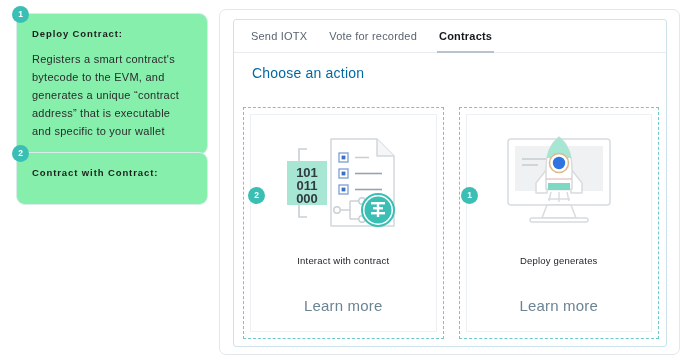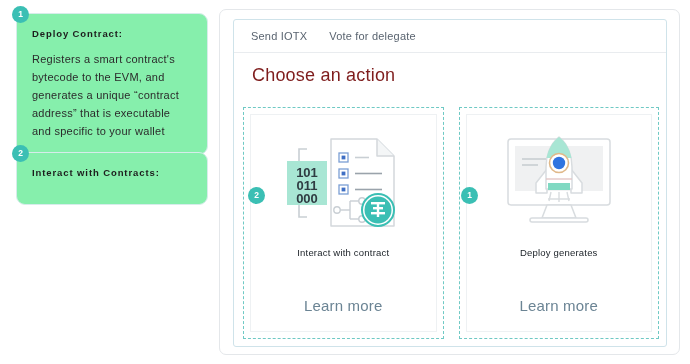--- a/index.html
+++ b/index.html
@@ -136,22 +136,22 @@
     right: -2px;
     bottom: 0;
     height: 1.5px;
     background: #b9c3cc;
   }
 
   .panel-heading {
     position: absolute;
     left: 18px;
     top: 45px;
-    font-size: 18px;
-    color: #7f1d1d;
+    font-size: 14px;
+    color: #0369a1;
     font-weight: normal;
     letter-spacing: 0.2px;
     margin: 0;
   }
 
   
   .cards-row {
     position: absolute;
     left: 9px;
     top: 87px;
@@ -180,21 +180,21 @@
     align-items: center;
   }
   .illus-wrap {
     margin-top: 16px;
     height: 104px;
     display: flex;
     align-items: center;
     justify-content: center;
   }
   .card-title {
-    margin-top: 12px;
+    margin-top: 20px;
     font-size: 9.5px;
     color: #20262c;
     letter-spacing: 0.2px;
     text-align: right;
   }
   .learn-more {
     margin-top: auto;
     margin-bottom: 17px;
     font-size: 15px;
     color: #6b8494;
@@ -221,30 +221,31 @@
     <div class="badge b-left-1">1</div>
 
     <div class="note-card one">
       <p class="note-title">Deploy Contract:</p>
       <p class="note-body">Registers a smart contract's bytecode to the EVM, and generates a unique “contract address” that is executable and specific to your wallet</p>
     </div>
 
     <div class="badge b-left-2">2</div>
 
     <div class="note-card two">
-      <p class="note-title">Interact with Contracts:</p>
+      <p class="note-title">Contract with Contract:</p>
     </div>
   </div>
 
   <div class="outer-frame">
     <div class="inner-panel">
 
       <div class="tab-bar">
         <div class="tab">Send IOTX</div>
-        <div class="tab">Vote for delegate</div>
+        <div class="tab">Vote for recorded</div>
+        <div class="tab active">Contracts</div>
       </div>
 
       <h2 class="panel-heading">Choose an action</h2>
 
       <div class="cards-row">
 
         <div class="action-card">
           <div class="card-inner">
             <div class="illus-wrap">
               <svg width="116" height="100" viewBox="0 0 116 100" aria-hidden="true">

